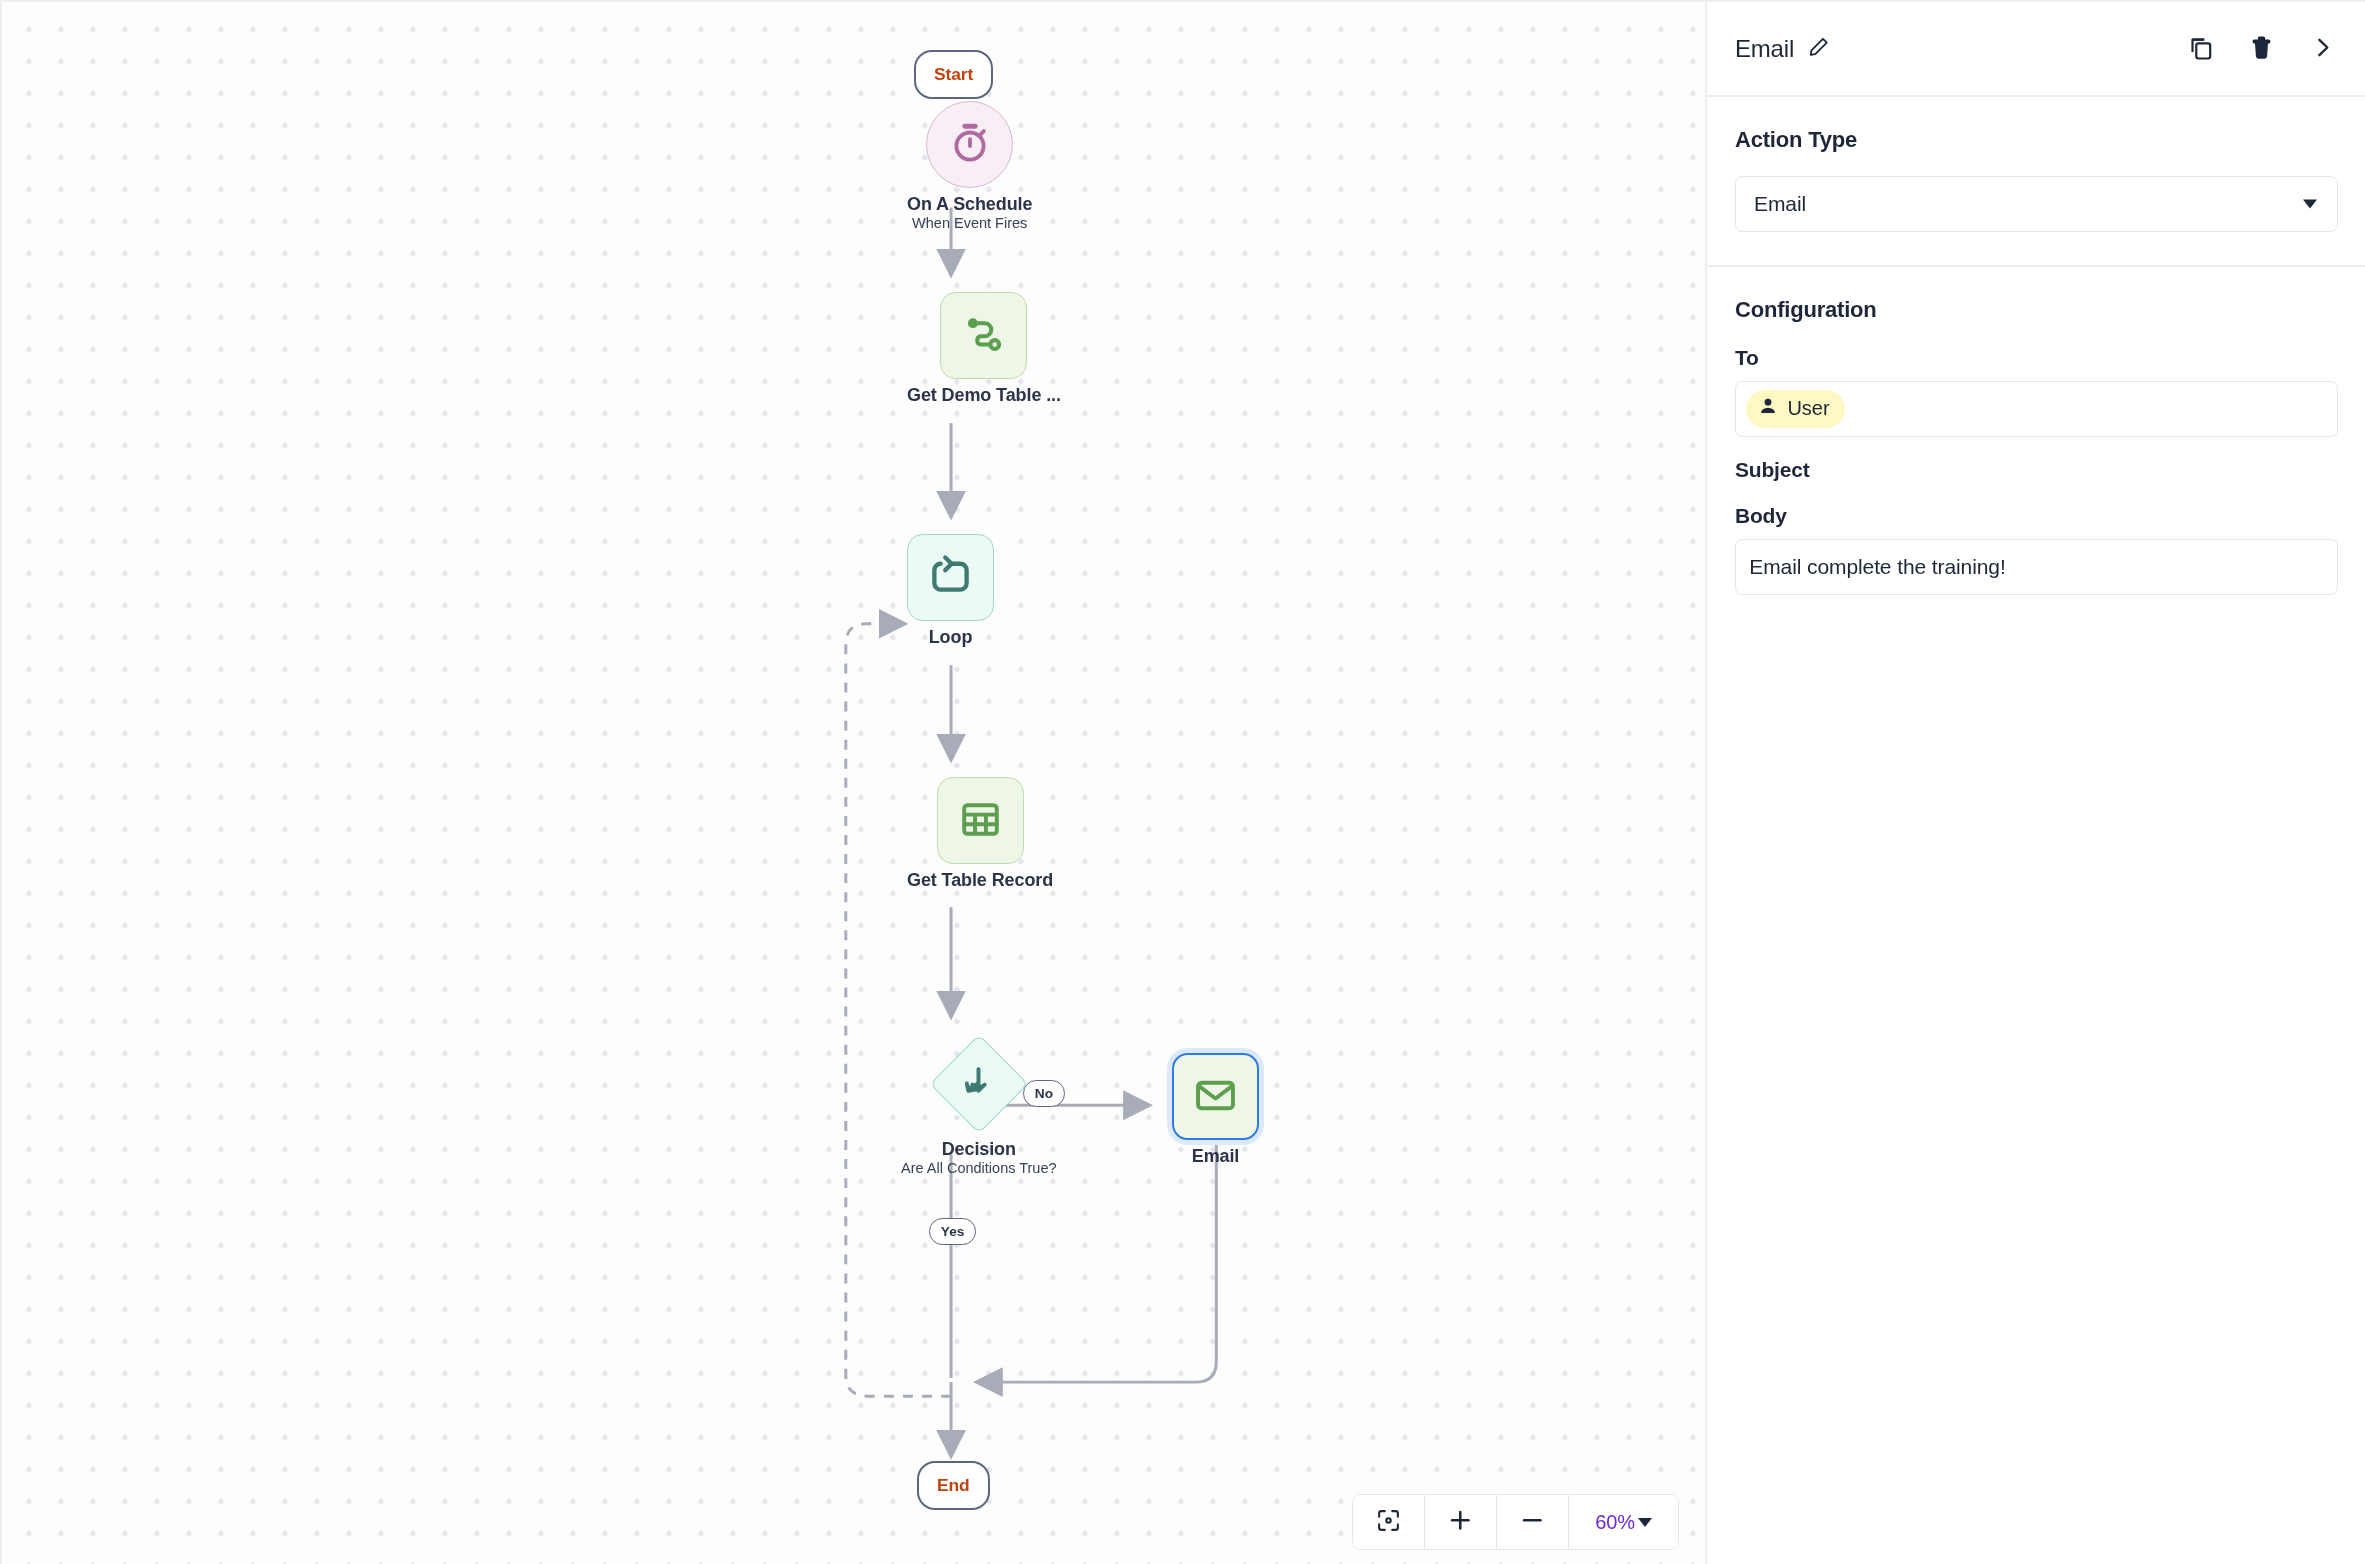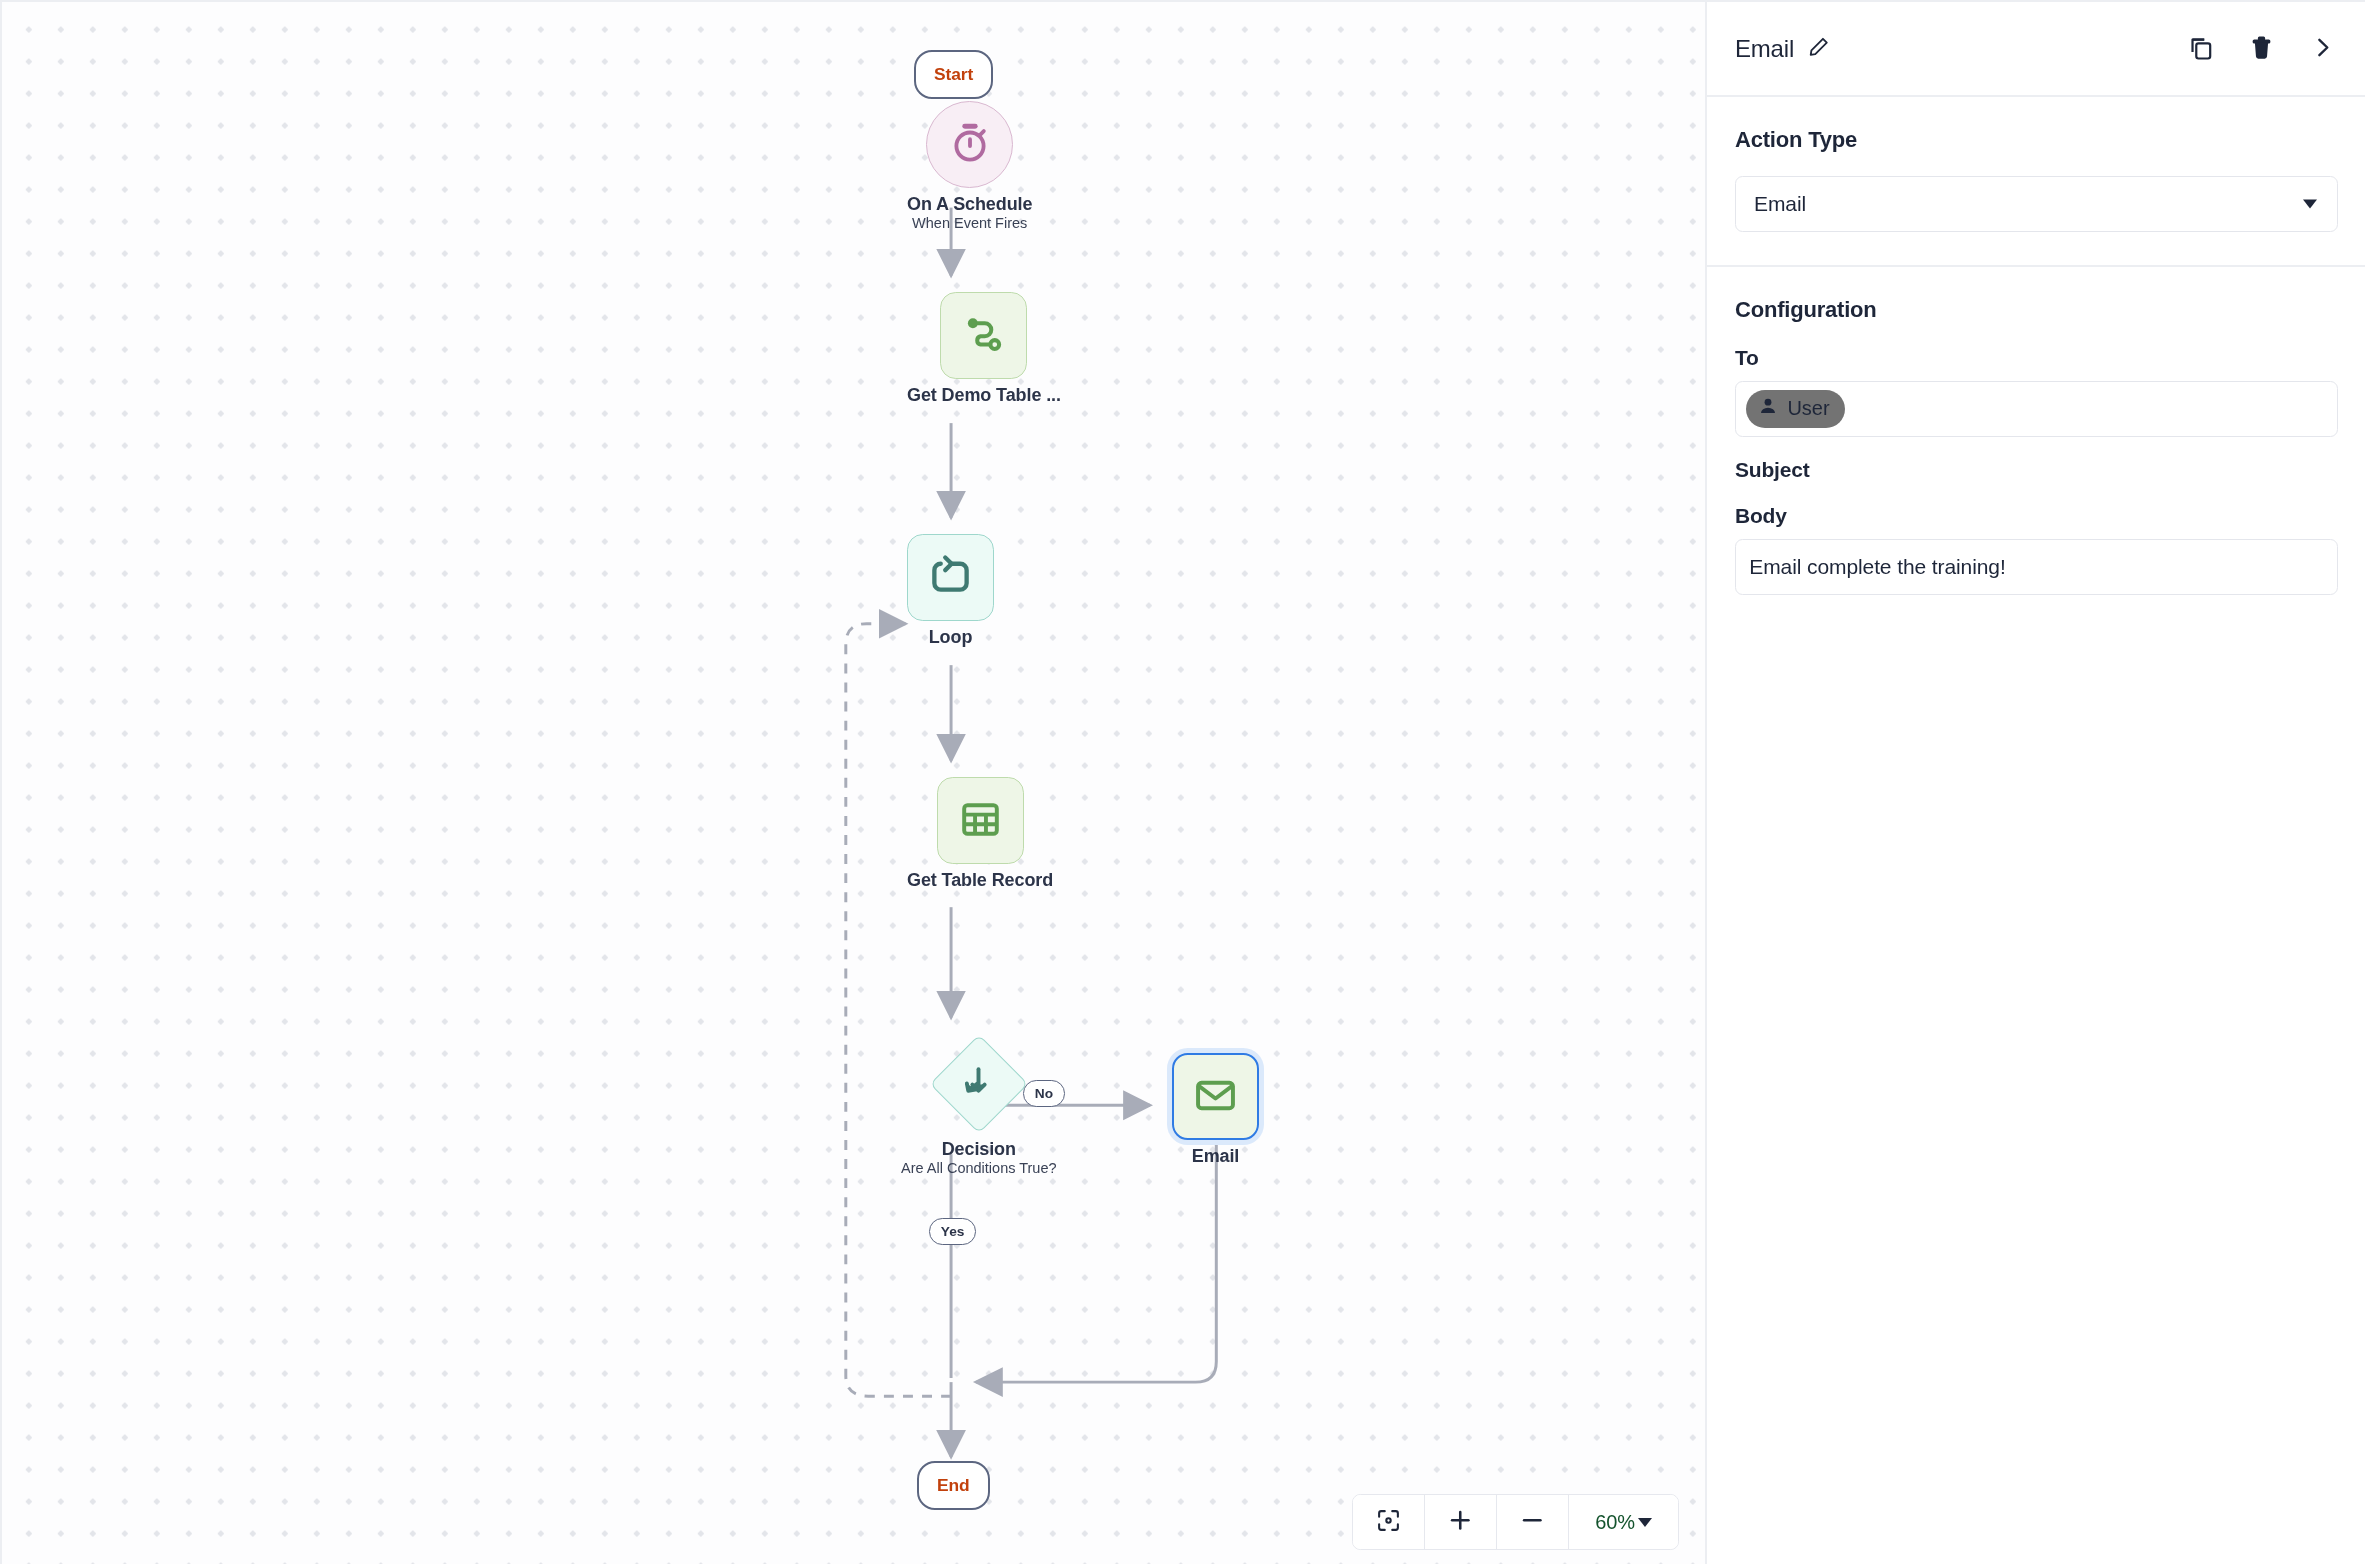--- a/index.html
+++ b/index.html
@@ -177,21 +177,21 @@
     border-right: 1.7px solid #e6e8ee;
     cursor: pointer;
     color: #1e2639;
   }
   .zoom-btn:last-child { border-right: none; }
   #zoom-level-btn {
     width: 109px;
     gap: 3px;
     font-size: 20px;
     font-weight: 500;
-    color: #14532d;
+    color: #6d28d9;
     letter-spacing: -0.2px;
   }
 
   
   #side-panel {
     position: relative;
     width: 661px;
     height: 1565px;
     background: #ffffff;
     border-left: 2.1px solid #eceef2;
@@ -314,21 +314,21 @@
     padding: 0 10px;
     cursor: text;
   }
   .chip {
     display: flex;
     align-items: center;
     gap: 9px;
     height: 38px;
     padding: 0 15.7px 0 12.4px;
     border-radius: 19px;
-    background: #737373;
+    background: #fef9c3;
     font-size: 20px;
     color: #1e2639;
     cursor: pointer;
   }
   .field-block { margin-bottom: 21.6px; }
   .field-block:last-child { margin-bottom: 0; }
 </style>
 </head>
 <body>
 

